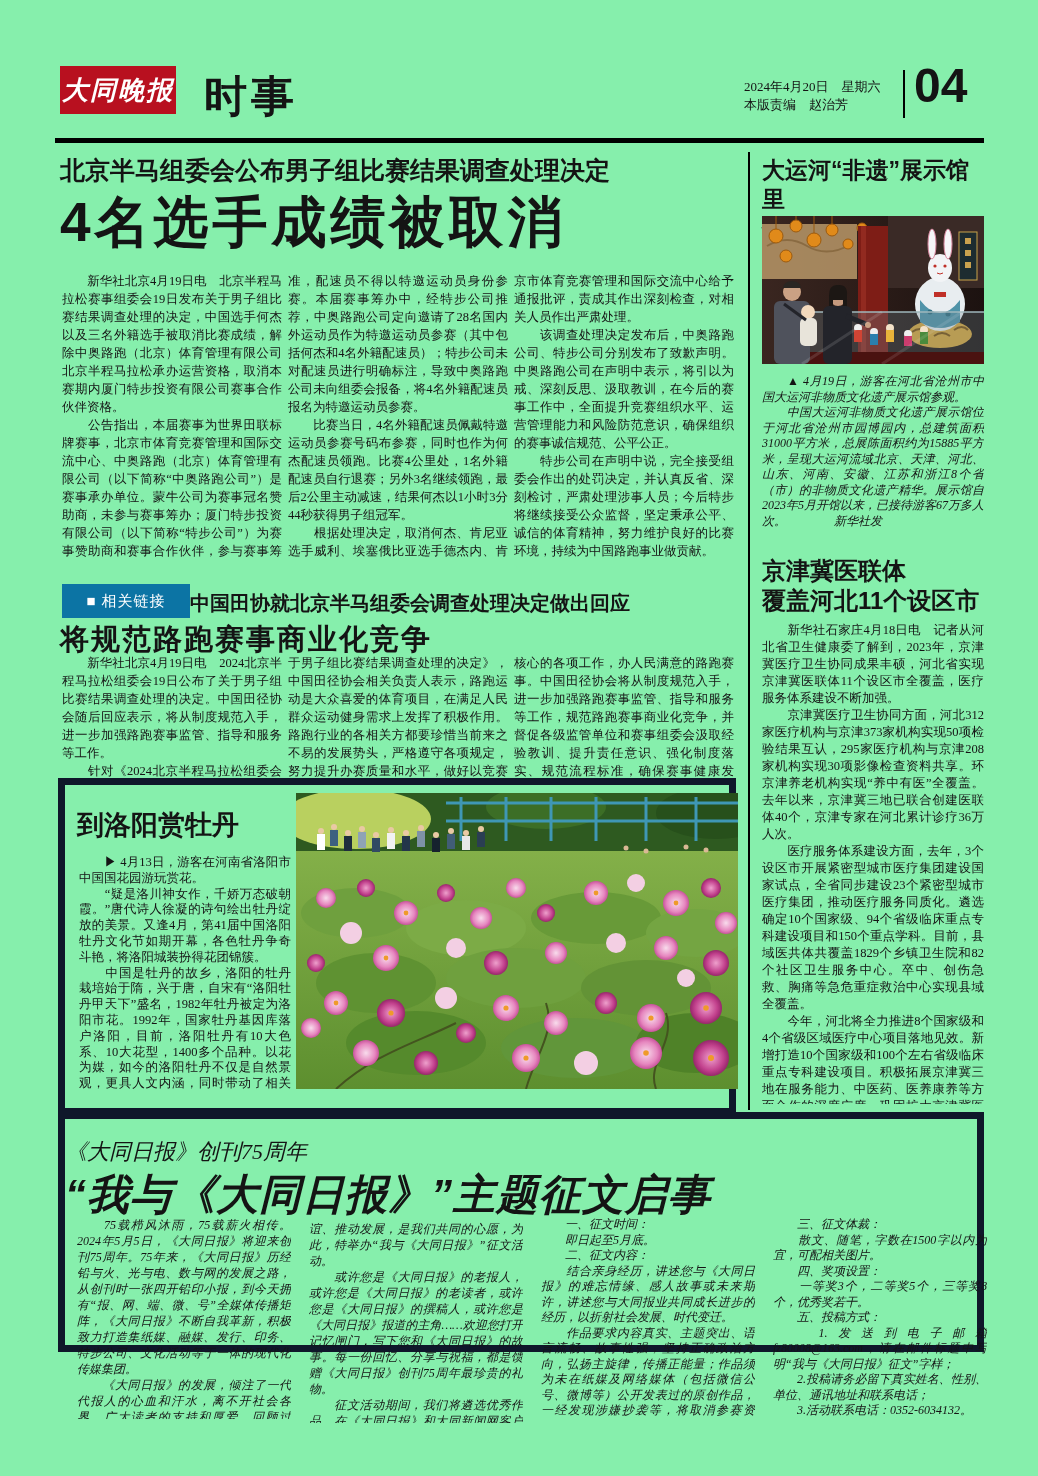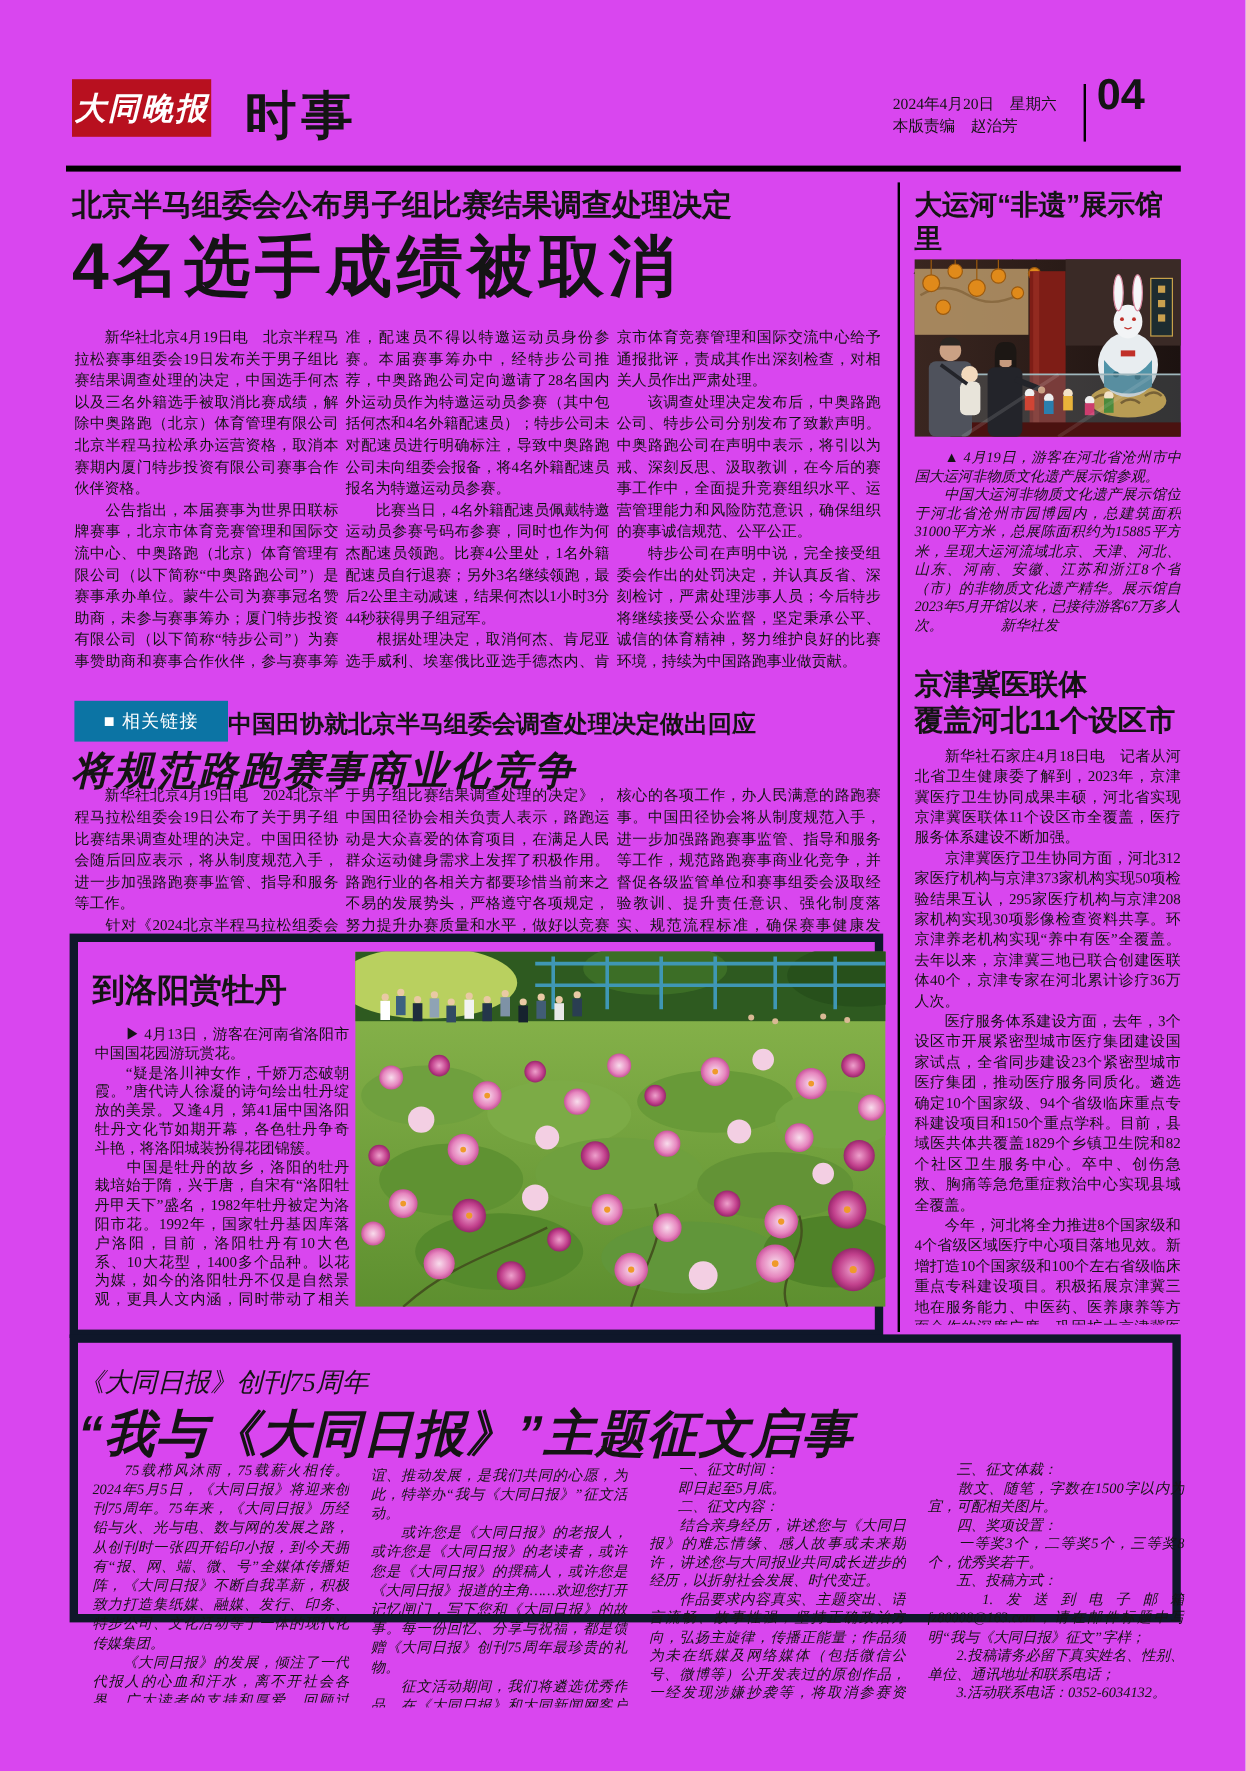--- a/index.html
+++ b/index.html
@@ -1,16 +1,16 @@
 <!DOCTYPE html>
 <html><head>
 <meta charset="utf-8">
 <style>
   html,body{margin:0;padding:0;background:#e9e9e9;}
-  .page{position:relative;width:1038px;height:1476px;background:#d946ef;margin:0 auto;
+  .page{position:relative;width:1038px;height:1476px;background:#86efac;margin:0 auto;
         font-family:"Liberation Serif",serif;color:#141414;overflow:hidden;}
   .abs{position:absolute;}
   .hd-sans{font-family:"Liberation Sans",sans-serif;font-weight:900;}
   .center{}
   .coltext{font-size:12.5px;line-height:18px;text-align:justify;white-space:pre-line;overflow:hidden;}
   .logo-box{background:#b8101f;color:#fff;display:flex;align-items:center;justify-content:center;
             font-weight:bold;font-style:italic;font-size:26px;letter-spacing:2px;}
   .rule{background:#000;}
   .teal-box{border:7px solid #0f172a;box-sizing:border-box;}
   .label-box{background:#0c74a4;color:#fff;display:flex;align-items:center;justify-content:center;
@@ -24,40 +24,40 @@
 
   <div class="abs logo-box" style="left:60px;top:66px;width:116px;height:48px;">
     <span>大同晚报</span>
   </div>
   <div class="abs" style="left:204px;top:68px;font-size:43px;font-weight:900;letter-spacing:4px;">时事</div>
   <div class="abs" style="left:744px;top:78px;font-size:13px;line-height:18px;">
     <div>2024年4月20日　星期六</div>
     <div>本版责编　赵治芳</div>
   </div>
   <div class="abs rule" style="left:903px;top:70px;width:2px;height:48px;"></div>
-  <div class="abs hd-sans" style="left:914px;top:58px;font-size:36px;">04</div>
+  <div class="abs hd-sans" style="left:914px;top:58px;font-size:48px;">04</div>
   <div class="abs rule" style="left:55px;top:138px;width:929px;height:5px;"></div>
 
   <div class="abs center" style="left:60px;top:154px;width:676px;font-size:25px;font-weight:700;">北京半马组委会公布男子组比赛结果调查处理决定</div>
   <div class="abs center hd-sans" style="left:60px;top:186px;width:676px;font-size:55px;letter-spacing:4px;">4名选手成绩被取消</div>
 
   <div class="abs coltext" style="left:62px;top:272px;width:220px;height:285px;">　　新华社北京4月19日电　北京半程马拉松赛事组委会19日发布关于男子组比赛结果调查处理的决定，中国选手何杰以及三名外籍选手被取消比赛成绩，解除中奥路跑（北京）体育管理有限公司北京半程马拉松承办运营资格，取消本赛期内厦门特步投资有限公司赛事合作伙伴资格。
 　　公告指出，本届赛事为世界田联标牌赛事，北京市体育竞赛管理和国际交流中心、中奥路跑（北京）体育管理有限公司（以下简称“中奥路跑公司”）是赛事承办单位。蒙牛公司为赛事冠名赞助商，未参与赛事筹办；厦门特步投资有限公司（以下简称“特步公司”）为赛事赞助商和赛事合作伙伴，参与赛事筹办。
 　　依据规则，赛事除自行报名运动员外，可邀请特邀运动员和配速员；未经批</div>
   <div class="abs coltext" style="left:288px;top:272px;width:220px;height:285px;">准，配速员不得以特邀运动员身份参赛。本届赛事筹办中，经特步公司推荐，中奥路跑公司定向邀请了28名国内外运动员作为特邀运动员参赛（其中包括何杰和4名外籍配速员）；特步公司未对配速员进行明确标注，导致中奥路跑公司未向组委会报备，将4名外籍配速员报名为特邀运动员参赛。
 　　比赛当日，4名外籍配速员佩戴特邀运动员参赛号码布参赛，同时也作为何杰配速员领跑。比赛4公里处，1名外籍配速员自行退赛；另外3名继续领跑，最后2公里主动减速，结果何杰以1小时3分44秒获得男子组冠军。
 　　根据处理决定，取消何杰、肯尼亚选手威利、埃塞俄比亚选手德杰内、肯尼亚选手罗伯特4人比赛成绩，收回奖杯、奖牌和奖金，并报中国田径协会备案；对北</div>
   <div class="abs coltext" style="left:514px;top:272px;width:220px;height:285px;">京市体育竞赛管理和国际交流中心给予通报批评，责成其作出深刻检查，对相关人员作出严肃处理。
 　　该调查处理决定发布后，中奥路跑公司、特步公司分别发布了致歉声明。中奥路跑公司在声明中表示，将引以为戒、深刻反思、汲取教训，在今后的赛事工作中，全面提升竞赛组织水平、运营管理能力和风险防范意识，确保组织的赛事诚信规范、公平公正。
 　　特步公司在声明中说，完全接受组委会作出的处罚决定，并认真反省、深刻检讨，严肃处理涉事人员；今后特步将继续接受公众监督，坚定秉承公平、诚信的体育精神，努力维护良好的比赛环境，持续为中国路跑事业做贡献。
 　　2024年北京半程马拉松本月14日举办，参赛规模2万人。</div>
 
   <div class="abs label-box" style="left:62px;top:584px;width:128px;height:34px;">■ 相关链接</div>
   <div class="abs center" style="left:190px;top:590px;width:546px;font-size:20px;font-weight:700;">中国田协就北京半马组委会调查处理决定做出回应</div>
-  <div class="abs center hd-sans" style="left:60px;top:620px;width:676px;font-size:33px;letter-spacing:2px;font-style:italic;">将规范路跑赛事商业化竞争</div>
+  <div class="abs center hd-sans" style="left:60px;top:620px;width:676px;font-size:29px;letter-spacing:2px;">将规范路跑赛事商业化竞争</div>
 
   <div class="abs coltext" style="left:62px;top:654px;width:220px;height:126px;">　　新华社北京4月19日电　2024北京半程马拉松组委会19日公布了关于男子组比赛结果调查处理的决定。中国田径协会随后回应表示，将从制度规范入手，进一步加强路跑赛事监管、指导和服务等工作。
 　　针对《2024北京半程马拉松组委会关</div>
   <div class="abs coltext" style="left:288px;top:654px;width:220px;height:126px;">于男子组比赛结果调查处理的决定》，中国田径协会相关负责人表示，路跑运动是大众喜爱的体育项目，在满足人民群众运动健身需求上发挥了积极作用。路跑行业的各相关方都要珍惜当前来之不易的发展势头，严格遵守各项规定，努力提升办赛质量和水平，做好以竞赛组织管理为</div>
   <div class="abs coltext" style="left:514px;top:654px;width:220px;height:126px;">核心的各项工作，办人民满意的路跑赛事。中国田径协会将从制度规范入手，进一步加强路跑赛事监管、指导和服务等工作，规范路跑赛事商业化竞争，并督促各级监管单位和赛事组委会汲取经验教训、提升责任意识、强化制度落实、规范流程标准，确保赛事健康发展。</div>
 
   <div class="abs teal-box" style="left:58px;top:778px;width:678px;height:337px;">
     <div class="abs center hd-sans" style="left:12px;top:22px;width:214px;font-size:27px;">到洛阳赏牡丹</div>
     <div class="abs coltext" style="left:14px;top:70px;width:212px;height:235px;font-size:12.5px;line-height:15.8px;">　　▶ 4月13日，游客在河南省洛阳市中国国花园游玩赏花。
 　　“疑是洛川神女作，千娇万态破朝霞。”唐代诗人徐凝的诗句绘出牡丹绽放的美景。又逢4月，第41届中国洛阳牡丹文化节如期开幕，各色牡丹争奇斗艳，将洛阳城装扮得花团锦簇。

